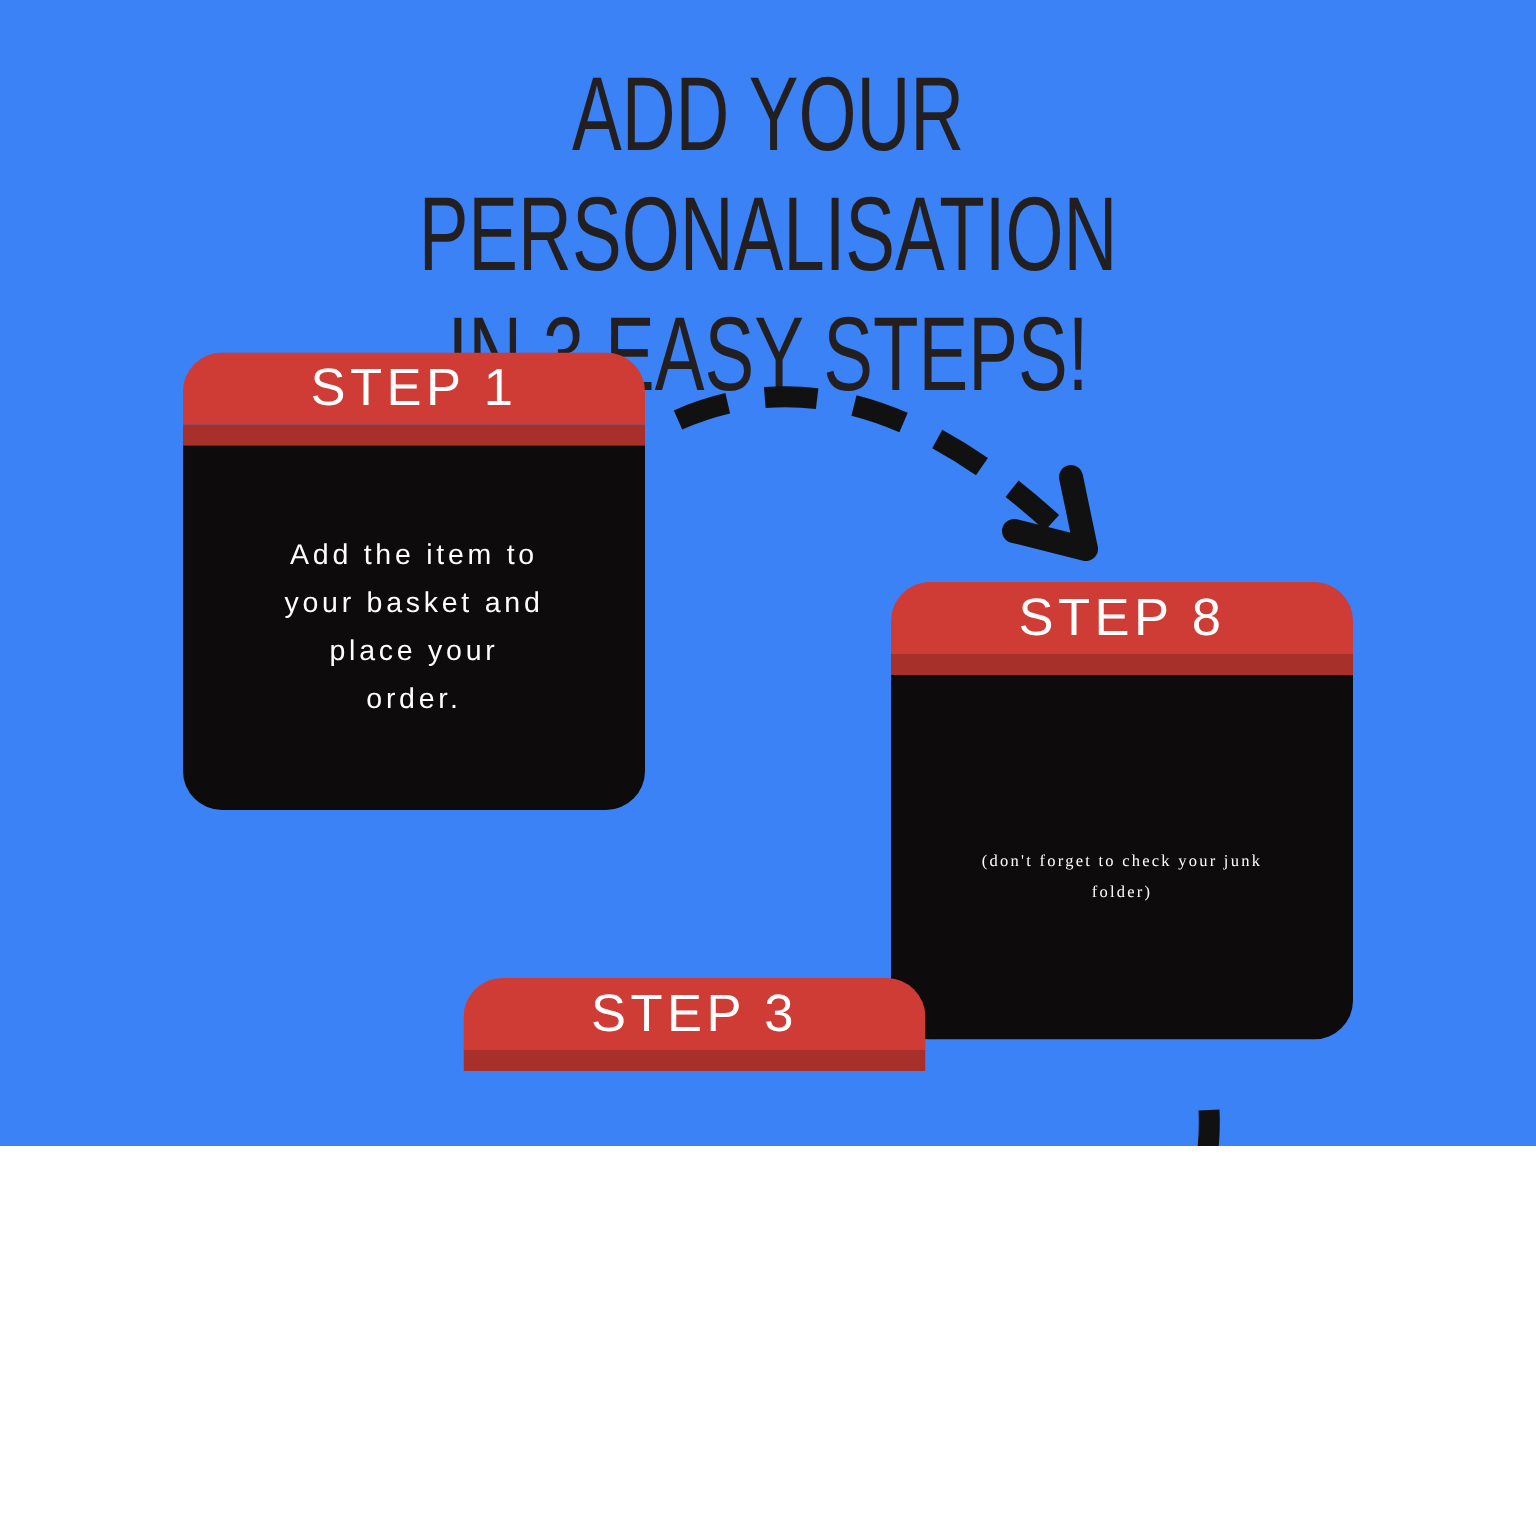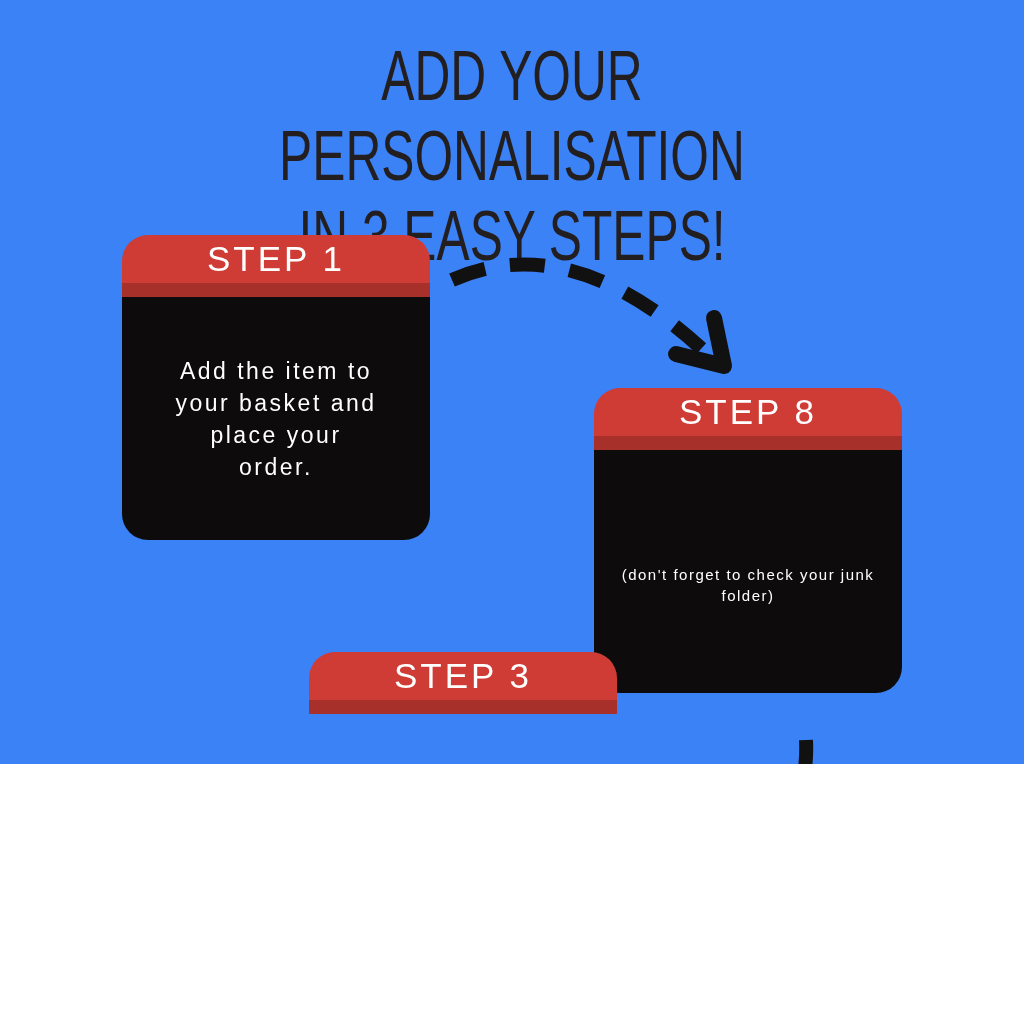--- a/index.html
+++ b/index.html
@@ -68,30 +68,31 @@
     background: #0d0b0c;
     color: #ffffff;
     display: flex;
     flex-direction: column;
     align-items: center;
     justify-content: center;
     text-align: center;
   }
   .body-text {
     margin: 0;
-    font-size: 23px;
+    font-size: 19px;
     line-height: 32px;
     letter-spacing: 2.5px;
     font-weight: 400;
   }
   .body-note {
     margin: 26px 0 0 0;
-    font-size: 15px;
+    font-size: 11px;
     line-height: 21px;
     letter-spacing: 1.5px;
+    font-family: Liberation Serif, serif;
   }
 
   
   .arrow-layer {
     position: absolute;
     left: 0;
     top: 0;
     width: 1024px;
     height: 1024px;
     pointer-events: none;

